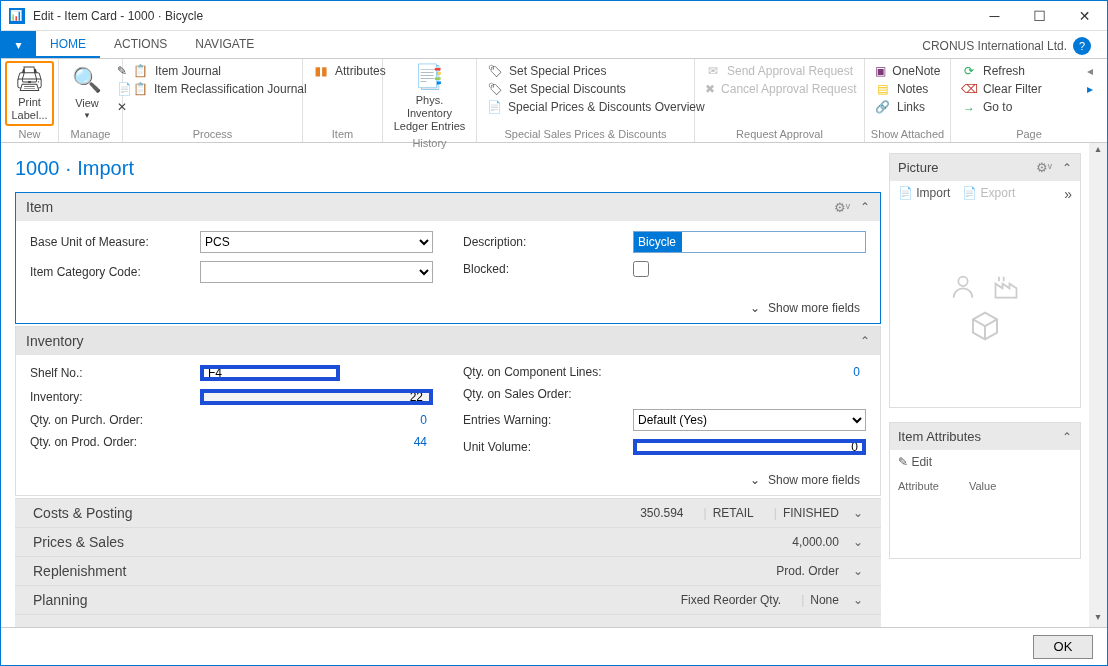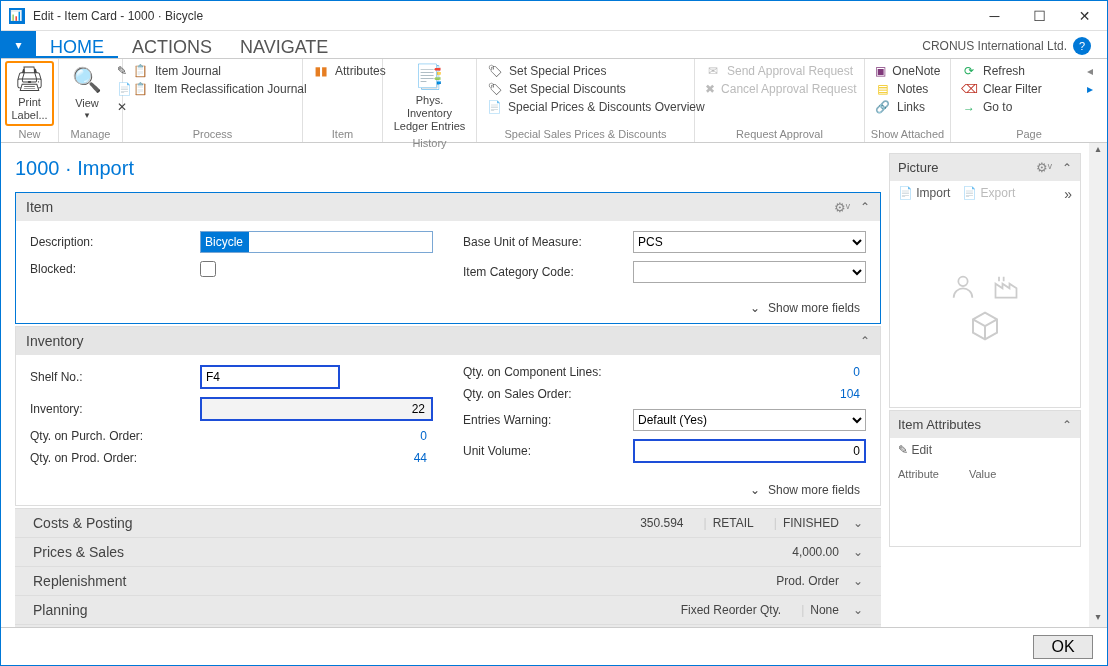--- a/index.html
+++ b/index.html
@@ -4,21 +4,21 @@
 <style>
 *{box-sizing:border-box;margin:0;padding:0;font-family:"Segoe UI",Arial,sans-serif}
 body{background:#fff;font-size:12px;color:#333;width:1108px;height:666px;overflow:hidden;border:1px solid #0078d7;display:flex;flex-direction:column}
 .titlebar{height:30px;background:#fff;display:flex;align-items:center;padding:0 0 0 8px;border-bottom:1px solid #e0e0e0}
 .titlebar .icon{width:16px;height:16px;background:#0078d7;display:flex;align-items:center;justify-content:center;color:#fff;margin-right:8px;font-size:10px}
 .titlebar .title{flex:1;font-size:12px;color:#333}
 .winbtns{display:flex}
 .winbtn{width:45px;height:30px;display:flex;align-items:center;justify-content:center;font-size:14px}
 .menubar{height:28px;display:flex;align-items:stretch;border-bottom:1px solid #ccc}
 .filemenu{width:35px;background:#0078d7;display:flex;align-items:center;justify-content:center;color:#fff}
-.menutab{padding:6px 14px;font-size:18px;color:#555}
+.menutab{padding:6px 14px;font-size:12px;color:#555}
 .menutab.active{font-weight:400;color:#0078d7;border-bottom:2px solid #0078d7}
 .company{margin-left:auto;padding:6px 10px;color:#555;font-size:12px}
 .help-icon{width:18px;height:18px;background:#0078d7;border-radius:50%;color:#fff;display:inline-flex;align-items:center;justify-content:center;margin-left:6px;font-size:11px;margin-right:6px}
 .ribbon{height:84px;display:flex;border-bottom:1px solid #ccc;background:#fff}
 .rgroup{border-right:1px solid #e0e0e0;display:flex;flex-direction:column;padding:2px 4px 0}
 .rgroup-body{display:flex;flex:1}
 .rgroup-label{text-align:center;font-size:11px;color:#888;padding:2px 0}
 .rbtn-lg{display:flex;flex-direction:column;align-items:center;justify-content:center;padding:2px 6px;min-width:48px;text-align:center;font-size:11px;line-height:1.2;color:#444}
 .rbtn-lg.highlighted{border:2px solid #ff8c00;border-radius:3px}
 .rbtn-lg .ico{font-size:24px;margin-bottom:2px}
@@ -36,39 +36,39 @@
 .ft-header.sel{background:#e9e9e9}
 .ft-title{flex:1;font-size:14px;color:#444}
 .ft-gear{color:#888;margin-right:10px;font-size:13px}
 .ft-chevron{color:#666;font-size:12px}
 .ft-summary{color:#444;margin-right:14px;font-size:12px}
 .ft-sep{color:#ccc;margin:0 6px}
 .ft-body{padding:10px 14px 6px;display:flex;gap:30px}
 .col{flex:1}
 .frow{display:flex;align-items:center;margin-bottom:8px}
 .frow label{width:170px;font-size:12px;color:#333}
-.frow input[type=text]{flex:1;height:24px;border:2px solid #1d4ed8;padding:0 4px;font-size:12px}
+.frow input[type=text]{flex:1;height:16px;border:4px solid #1d4ed8;padding:0 4px;font-size:12px}
 .frow input.ro{background:#f3f3f3;text-align:right;padding-right:6px}
 .frow .linkval{flex:1;text-align:right;color:#0066cc;padding-right:6px}
 .frow select{flex:1;height:22px;border:1px solid #aaa;font-size:12px;background:#fff}
 .frow input[type=checkbox]{width:16px;height:16px}
 .showmore{text-align:right;padding:4px 20px 8px;font-size:12px;color:#444}
 .showmore::before{content:"⌄";margin-right:8px}
 .collapsed-row{background:#e9e9e9;padding:6px 18px;display:flex;align-items:center;border-top:1px solid #ddd;cursor:pointer}
-.side{width:200px;padding:10px 8px 0 0;display:flex;flex-direction:column;gap:2px}
+.side{width:200px;padding:10px 8px 0 0;display:flex;flex-direction:column;gap:14px}
 .sidebox{border:1px solid #ddd}
 .sb-header{background:#e9e9e9;padding:6px 8px;display:flex;align-items:center}
 .sb-title{flex:1;font-size:13px;color:#444}
 .sb-tools{display:flex;gap:12px;padding:5px 8px;font-size:12px;color:#555;}
 .sb-tools .disabled{color:#bbb}
 .picbox{height:200px;display:flex;align-items:center;justify-content:center;color:#ccc;flex-direction:row;gap:16px}
 .picbox svg{stroke:#ccc;fill:none;stroke-width:1.5}
 .attr-cols{display:flex;padding:6px 8px;font-size:11px;color:#666;gap:30px}
 .footer{height:38px;border-top:1px solid #ccc;display:flex;align-items:center;justify-content:flex-end;padding:0 14px}
-.okbtn{width:60px;height:24px;border:1px solid #888;background:#e9e9e9;font-size:16px}
+.okbtn{width:60px;height:24px;border:1px solid #888;background:#e9e9e9;font-size:13px}
 .sscroll{width:18px;background:#f0f0f0;display:flex;flex-direction:column;align-items:center}
 .sscroll .up,.sscroll .dn{height:16px;font-size:10px;color:#666}
 .sscroll .tr{flex:1}
 .expand-arrow{font-size:14px;color:#555}
 </style>
 </head>
 <body>
 
 <div class="titlebar">
   <div class="icon">📊</div>
@@ -229,37 +229,37 @@
     <div class="page-title">1000 · Import</div>
 
     <div class="fasttab sel">
       <div class="ft-header sel">
         <div class="ft-title">Item</div>
         <span class="ft-gear">⚙ᵛ</span>
         <span class="ft-chevron">⌃</span>
       </div>
       <div class="ft-body">
         <div class="col">
+          <div class="frow">
+            <label>Base Unit of Measure:</label>
+            <select><option>PCS</option></select>
+          </div>
+          <div class="frow">
+            <label>Item Category Code:</label>
+            <select><option></option></select>
+          </div>
+        </div>
+        <div class="col">
           <div class="frow" style="position: relative;">
             <label>Description:</label>
             <input type="text" style="flex: 1 1 0%; height: 22px; border: 1px solid rgb(122, 167, 212); padding: 0px 4px; font-size: 12px; background: linear-gradient(to right, rgb(0, 120, 215) 0px, rgb(0, 120, 215) 48px, rgb(255, 255, 255) 48px); color: rgb(255, 255, 255);" value="Bicycle">
           </div>
           <div class="frow">
             <label>Blocked:</label>
             <input type="checkbox" style="">
-          </div>
-        </div>
-        <div class="col">
-          <div class="frow">
-            <label>Base Unit of Measure:</label>
-            <select><option>PCS</option></select>
-          </div>
-          <div class="frow">
-            <label>Item Category Code:</label>
-            <select><option></option></select>
           </div>
         </div>
       </div>
       <div class="showmore">Show more fields</div>
     </div>
 
     <div class="fasttab" style="border:1px solid #ddd">
       <div class="ft-header">
         <div class="ft-title">Inventory</div>
         <span class="ft-chevron">⌃</span>
@@ -283,21 +283,20 @@
               <span class="linkval">44</span>
             </div>
         </div>
         <div class="col">
           <div class="frow">
               <label>Qty. on Component Lines:</label>
               <span class="linkval">0</span>
             </div>
           <div class="frow">
               <label>Qty. on Sales Order:</label>
-              <span class="linkval">104</span>
             </div>
           <div class="frow">
               <label>Entries Warning:</label>
               <select><option>Default (Yes)</option></select>
             </div>
           <div class="frow">
               <label>Unit Volume:</label>
               <input type="text" style="text-align: right;" value="0">
             </div>
         </div>

